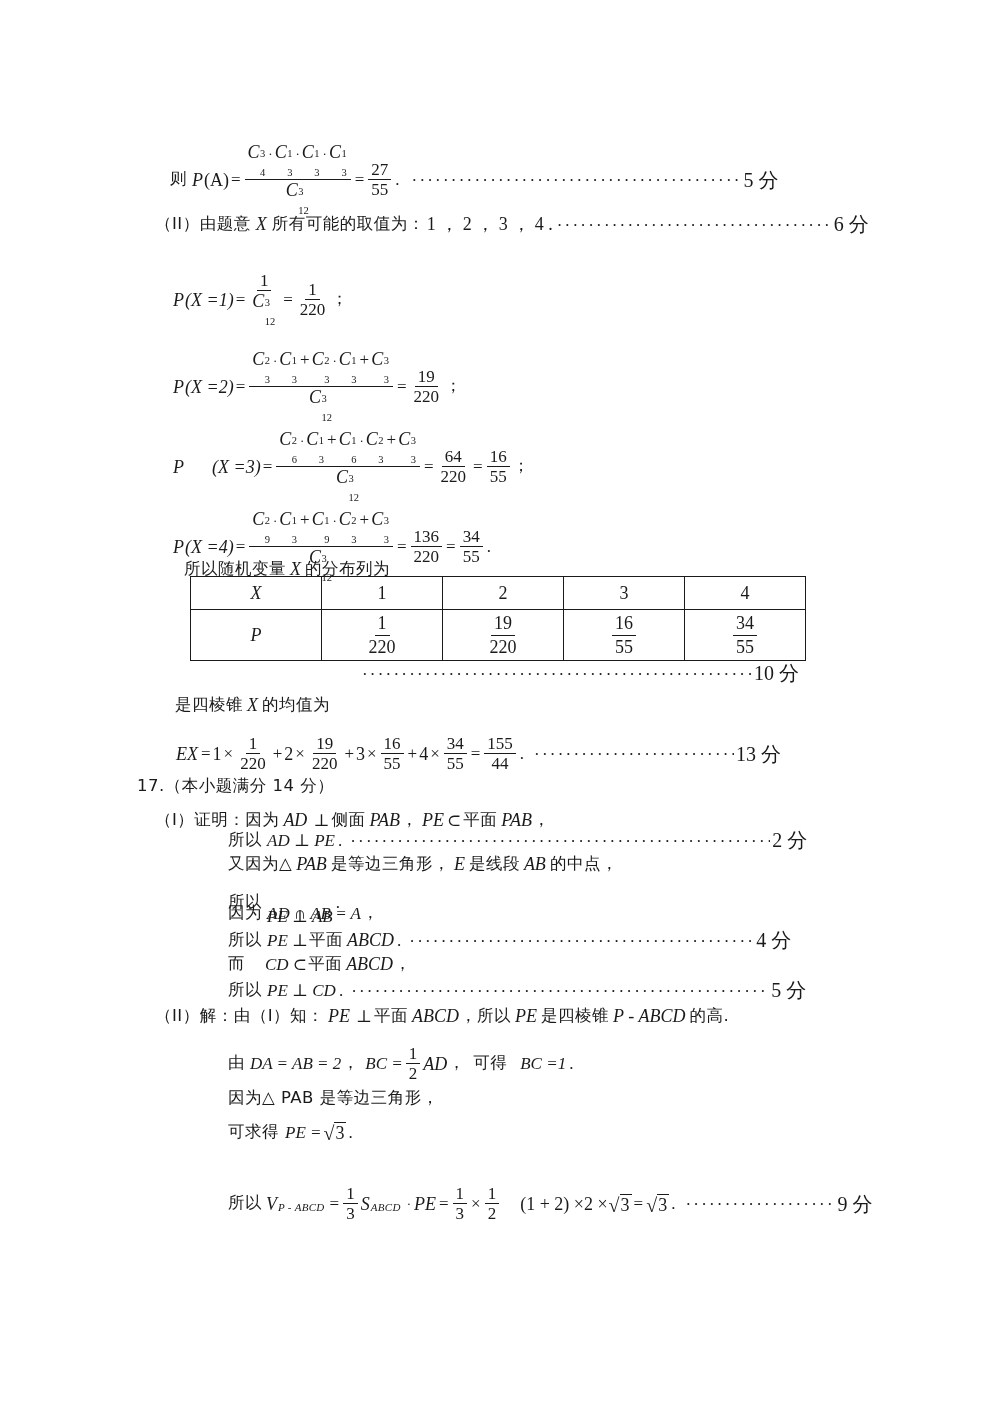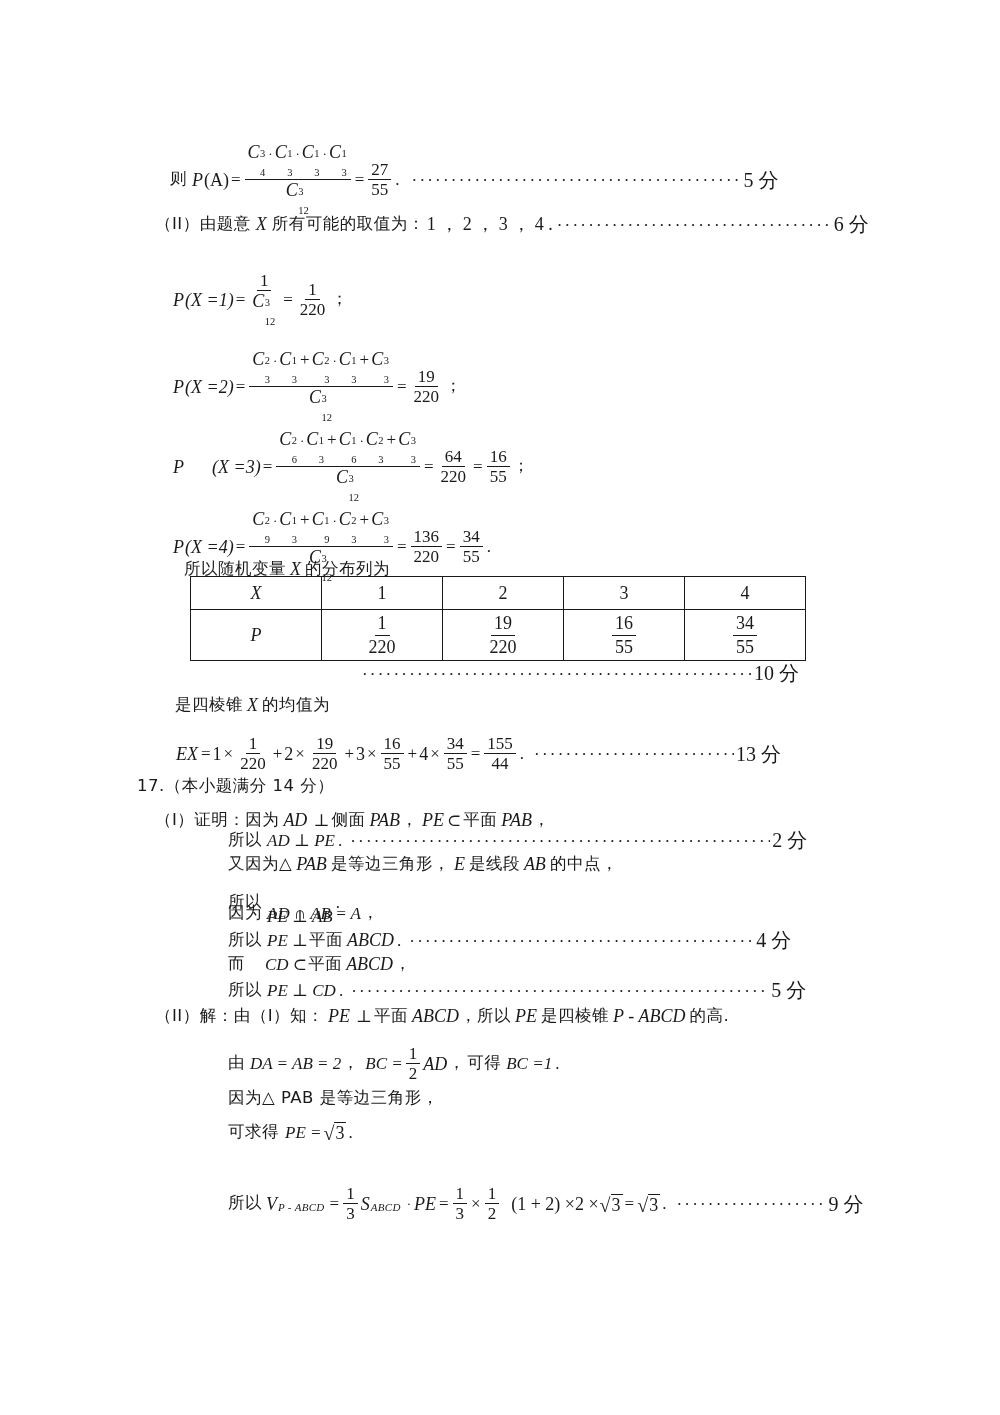--- a/index.html
+++ b/index.html
@@ -663,22 +663,22 @@
     <span class="cn">由</span>
     <span class="mi" style="margin-left:4px; font-size:17px;">DA  = AB  = 2</span>
     <span class="cn">，</span>
     <span class="mi" style="margin-left:5px; font-size:17px;">BC  =</span>
     <span class="frac">
       <span class="num">1</span>
       <span class="den">2</span>
     </span>
     <span class="mi">AD</span>
     <span class="cn">，</span>
-    <span class="cn" style="margin-left:2px;">可得</span>
-    <span class="mi" style="margin-left:4px; font-size:17px;">BC  =1</span>
+    <span class="cn" style="margin-left:8px;">可得</span>
+    <span class="mi" style="margin-left:12px; font-size:17px;">BC  =1</span>
     <span class="op">.</span>
   </div>
 
   <div class="line" style="left:228px; top:1090px;">
     <span class="cn">因为△ PAB 是等边三角形，</span>
   </div>
 
   <div class="line" style="left:228px; top:1122px;">
     <span class="cn">可求得</span>
     <span class="mi" style="margin-left:5px; font-size:17px;">PE  =</span>
@@ -705,21 +705,21 @@
     <span class="op">=</span>
     <span class="frac">
       <span class="num">1</span>
       <span class="den">3</span>
     </span>
     <span class="op">×</span>
     <span class="frac">
       <span class="num">1</span>
       <span class="den">2</span>
     </span>
-    <span class="mn" style="margin-left:10px;">(1 + 2) ×2 ×</span>
+    <span class="mn" style="margin-left:19px;">(1 + 2) ×2 ×</span>
     <span class="sqrt">
       <span class="radical">√</span>
       <span class="rad-body">3</span>
     </span>
     <span class="op">=</span>
     <span class="sqrt">
       <span class="radical">√</span>
       <span class="rad-body">3</span>
     </span>
     <span class="op">.</span>

